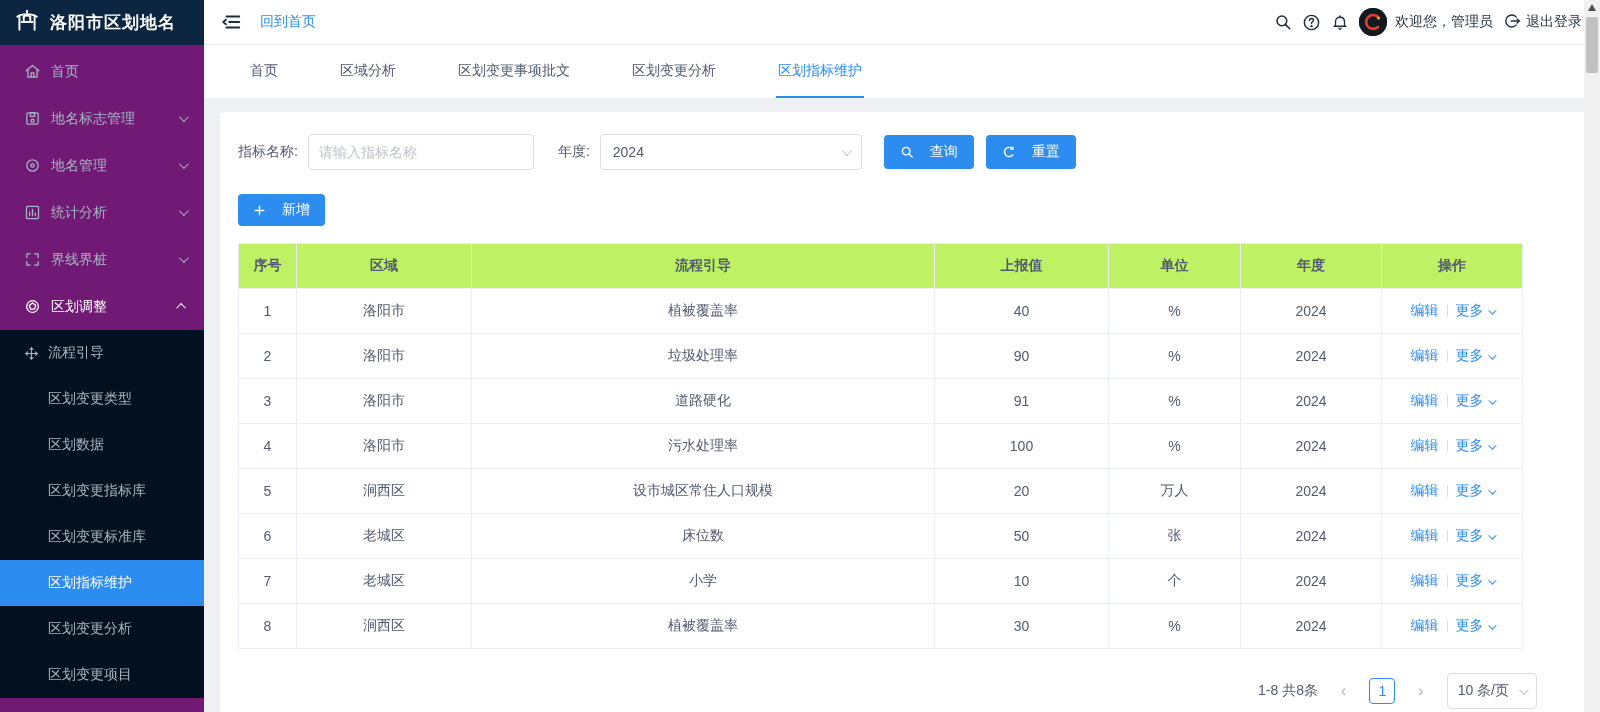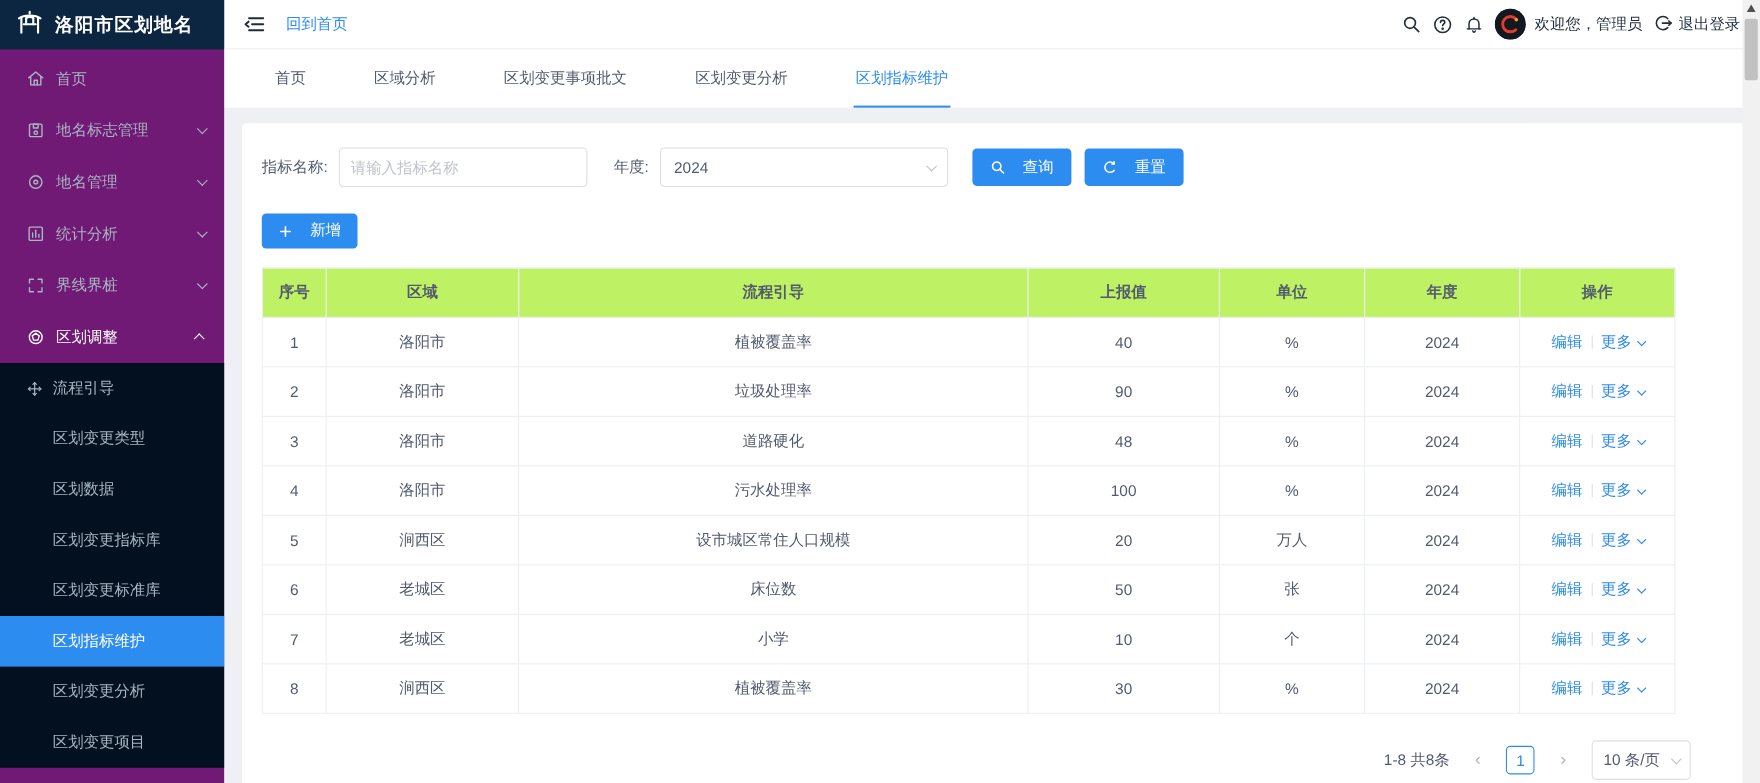--- a/index.html
+++ b/index.html
@@ -364,21 +364,21 @@
             <td>垃圾处理率</td>
             <td>90</td>
             <td>%</td>
             <td>2024</td>
             <td class="op-cell"><span class="op-link">编辑</span><span class="op-sep"></span><span class="op-link">更多</span><span class="more-chev"></span></td>
           </tr>
           <tr>
             <td>3</td>
             <td>洛阳市</td>
             <td>道路硬化</td>
-            <td>48</td>
+            <td>91</td>
             <td>%</td>
             <td>2024</td>
             <td class="op-cell"><span class="op-link">编辑</span><span class="op-sep"></span><span class="op-link">更多</span><span class="more-chev"></span></td>
           </tr>
           <tr>
             <td>4</td>
             <td>洛阳市</td>
             <td>污水处理率</td>
             <td>100</td>
             <td>%</td>

